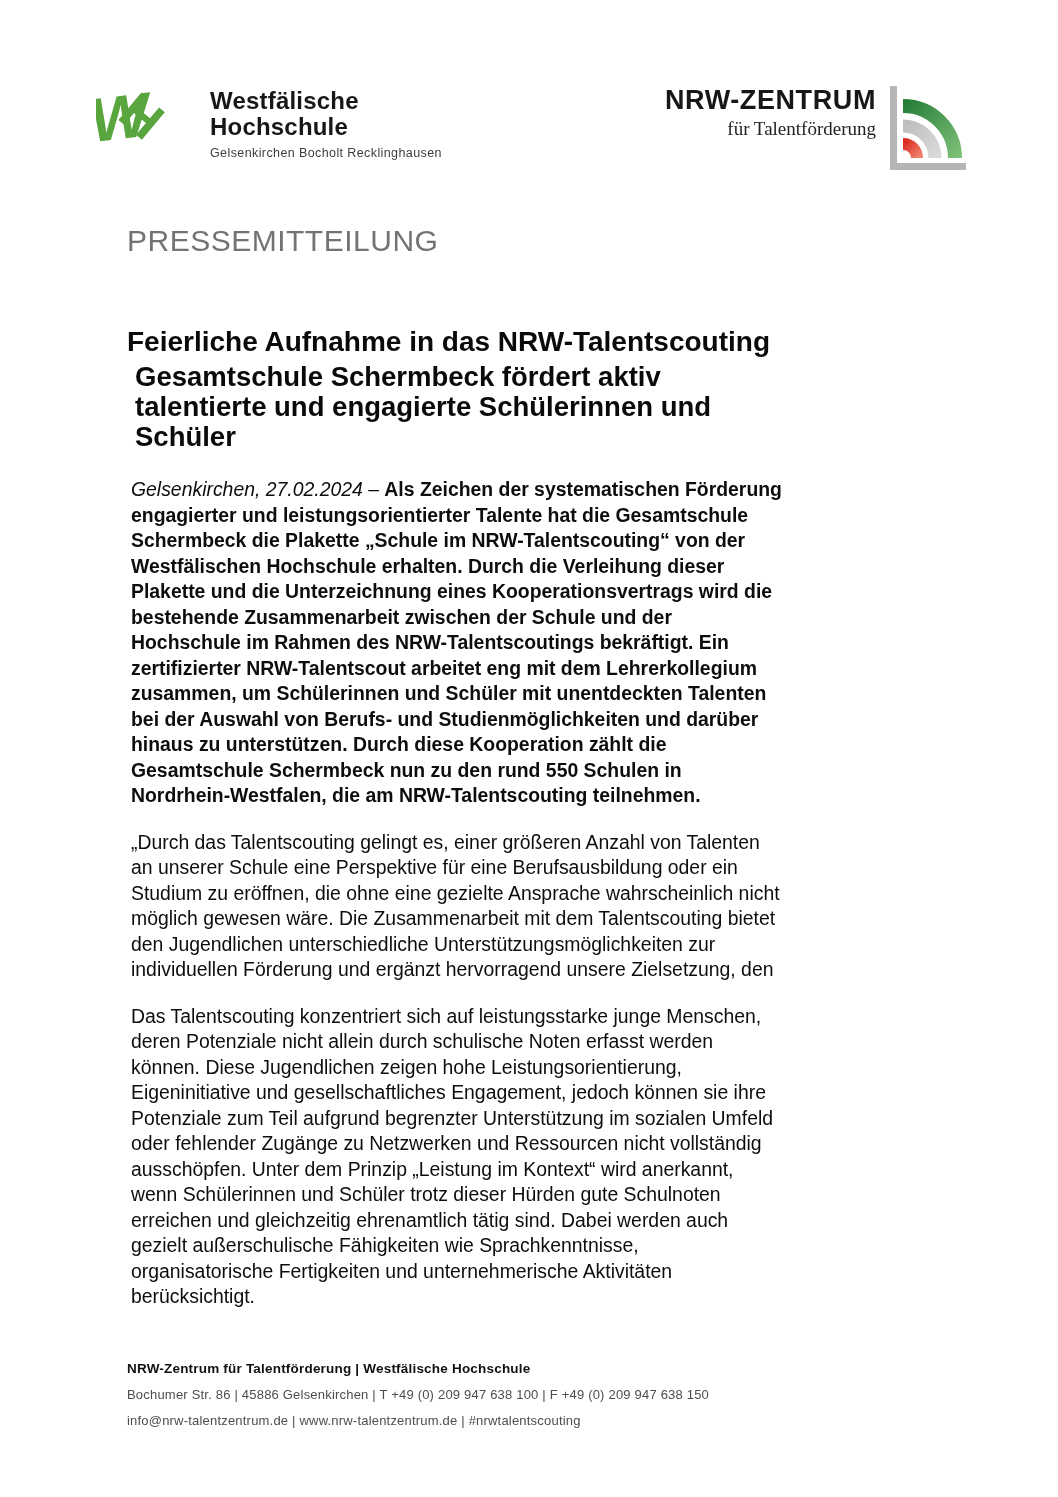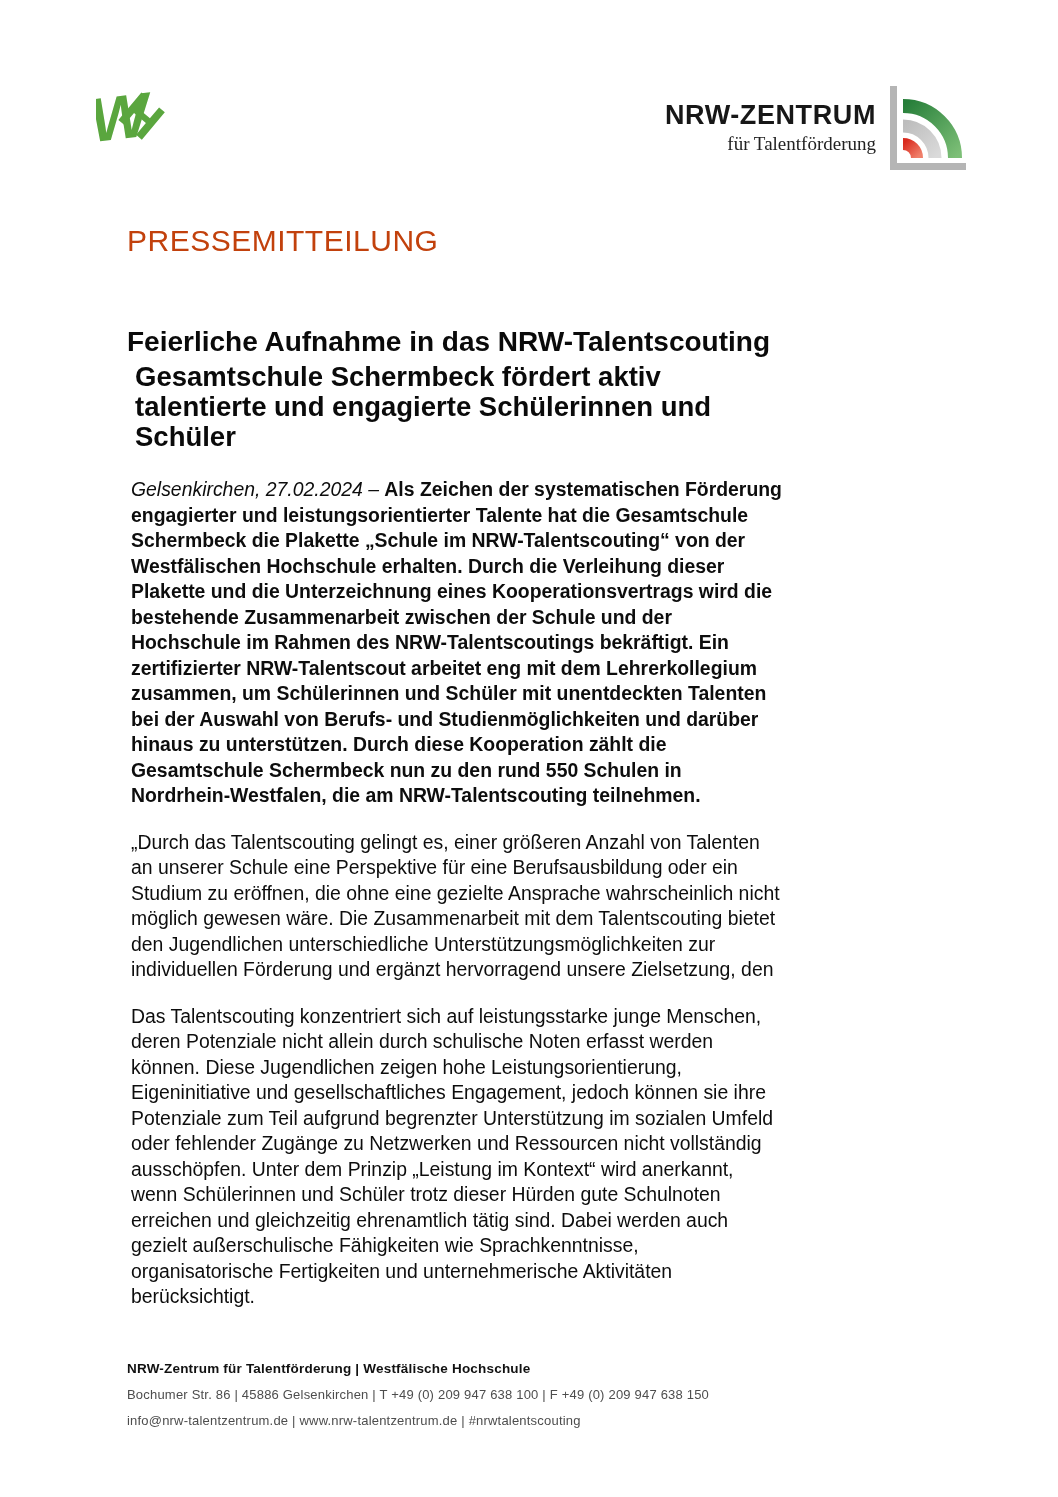--- a/index.html
+++ b/index.html
@@ -28,32 +28,32 @@
     font-size: 12.5px; color: #3d3d3d; margin-top: 6px; letter-spacing: 0.4px;
   }
 
   .logo-nrw {
     position: absolute; left: 596px; top: 84px;
     display: flex; align-items: flex-start; gap: 14px;
   }
   .nrw-textblock { width: 280px; text-align: right; padding-top: 2px; }
   .nrw-title {
     font-weight: bold; font-size: 27px; line-height: 29px;
-    letter-spacing: 0.6px; color: #171717; margin-top: 15px;
+    letter-spacing: 0.6px; color: #171717;
   }
   .nrw-sub {
     font-family: "Liberation Serif", serif;
     font-size: 19px; color: #222; margin-top: 3px;
   }
   .nrw-icon { width: 80px; height: 90px; flex: 0 0 auto; }
 
   
   .kicker {
     position: absolute; left: 127px; top: 224px;
-    font-size: 30px; font-weight: 400; letter-spacing: 0.5px; color: #c2410c;
+    font-size: 30px; font-weight: 400; letter-spacing: 0.5px; color: #737373;
   }
   .subhead {
     position: absolute; left: 127px; top: 326px;
     font-size: 28px; font-weight: bold; color: #0a0a0a;
   }
   .headline {
     position: absolute; left: 127px; top: 354px;
     font-size: 27.5px; font-weight: bold; line-height: 29.8px;
     color: #0a0a0a; white-space: pre-line;
   }
@@ -77,20 +77,25 @@
 <body>
 
 <div class="page">
 
   <div class="logo-wh">
     <span class="wh-mark">
       <svg viewBox="0 0 102 88" width="102" height="88" aria-hidden="true">
         <text x="-3" y="60" font-size="62" font-weight="bold" font-style="italic" font-family="'Liberation Sans',sans-serif" fill="#5aa63e" transform="rotate(-7 0 60)">W</text>
         <text x="0" y="44" font-size="52" font-weight="bold" font-family="'Liberation Sans',sans-serif" fill="#5aa63e" transform="translate(48 2) rotate(40)">H</text>
       </svg>
+    </span>
+    <span class="wh-textblock">
+      <span class="wh-name">Westfälische
+Hochschule</span>
+      <div class="wh-sub">Gelsenkirchen Bocholt Recklinghausen</div>
     </span>
   </div>
 
   <div class="logo-nrw">
     <span class="nrw-textblock">
       <div class="nrw-title">NRW-ZENTRUM</div>
       <div class="nrw-sub">für Talentförderung</div>
     </span>
     <span class="nrw-icon">
       <svg viewBox="0 0 80 90" width="80" height="90" aria-hidden="true">

